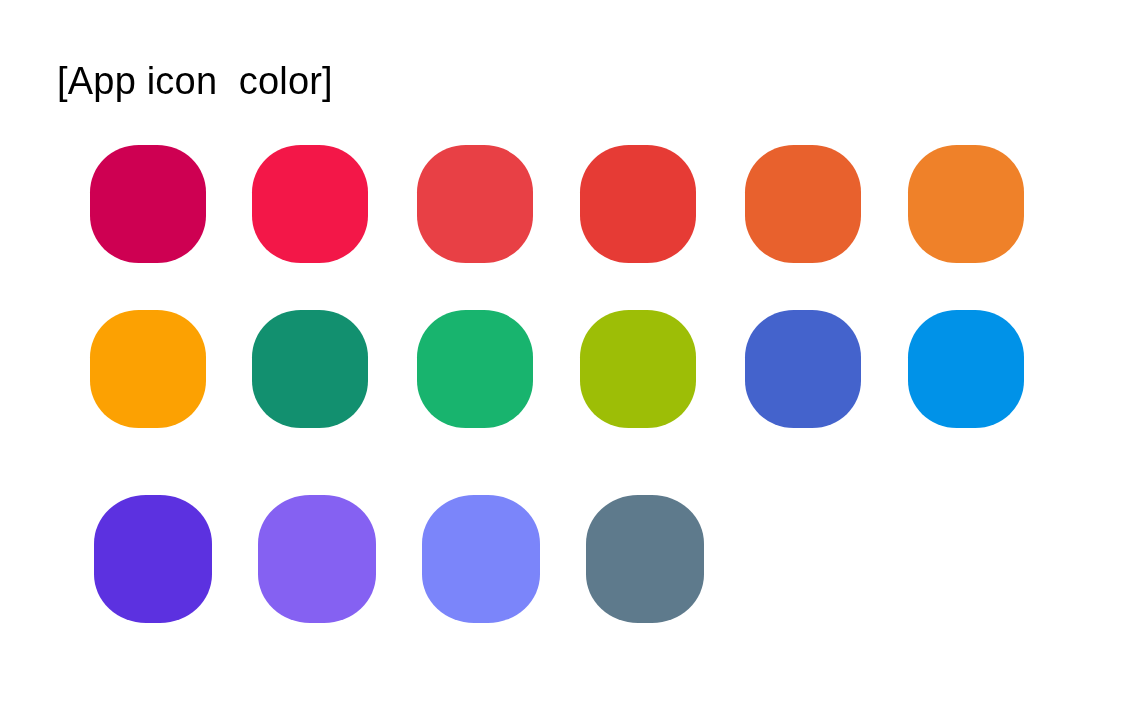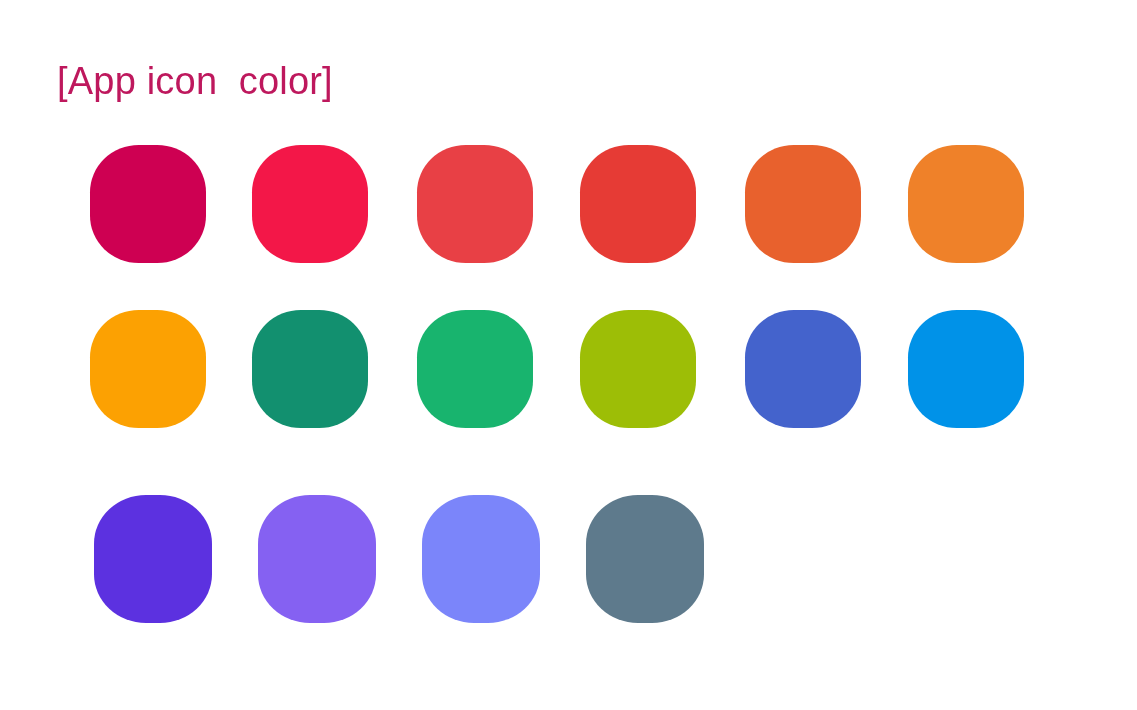--- a/index.html
+++ b/index.html
@@ -76,21 +76,21 @@
   .swatch-row-tall .swatch-col-0 { left: 94px; }
   .swatch-row-tall .swatch-col-1 { left: 258px; }
   .swatch-row-tall .swatch-col-2 { left: 422px; }
   .swatch-row-tall .swatch-col-3 { left: 586px; }
 </style>
 </head>
 <body style="background: rgb(255, 255, 255);">
 
 <div id="palette-page">
 
-  <div id="page-title" style="color: #be185d;">[App icon  color]</div>
+  <div id="page-title" style="color: #000000;">[App icon  color]</div>
 
   <div id="swatch-grid">
 
     <div class="swatch-row" id="swatch-row-0">
       <div class="swatch swatch-col-0" title="#ce0052" style="background-color: rgb(206, 0, 82);"></div>
       <div class="swatch swatch-col-1" title="#f31748" style="background-color: rgb(243, 23, 72);"></div>
       <div class="swatch swatch-col-2" title="#e84045" style="background-color: rgb(232, 64, 69);"></div>
       <div class="swatch swatch-col-3" title="#e63b35" style="background-color: rgb(230, 59, 53);"></div>
       <div class="swatch swatch-col-4" title="#e8612d" style="background-color: rgb(232, 97, 45);"></div>
       <div class="swatch swatch-col-5" title="#ef8129" style="background-color: rgb(239, 129, 41);"></div>

